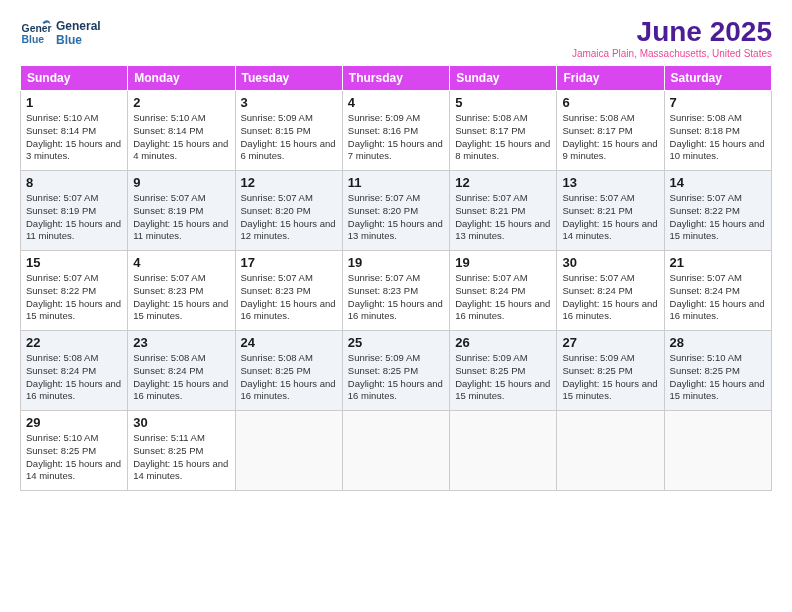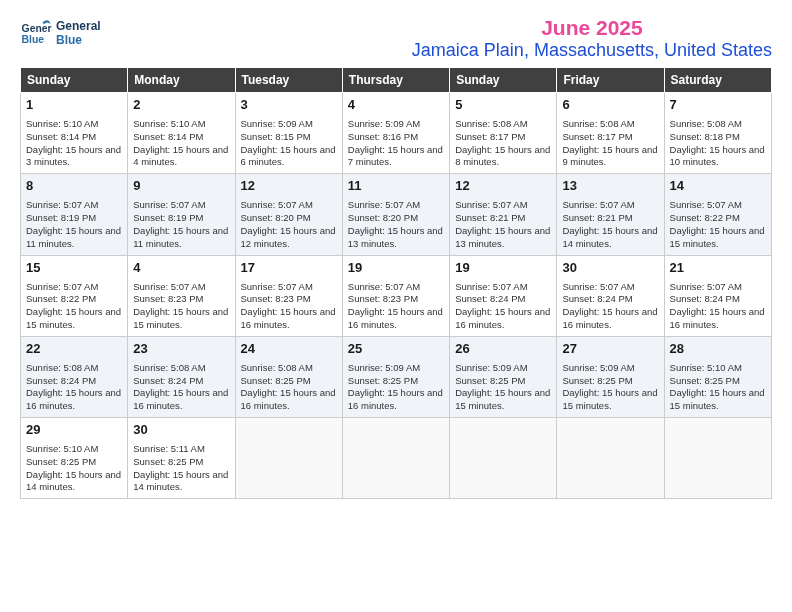--- a/index.html
+++ b/index.html
@@ -22,36 +22,35 @@
       gap: 4px;
     }
     .logo-icon {
       width: 32px;
       height: 32px;
     }
     .title-block {
       text-align: right;
     }
     .month-title {
-      font-size: 21px;
+      font-size: 28px;
       font-weight: bold;
+      color: #4c1d95;
+    }
+    .location-title {
+      font-size: 10px;
       color: #ec4899;
-      text-align: center;
-    }
-    .location-title {
-      font-size: 18px;
-      color: #1d4ed8;
     }
     .calendar-table {
       width: 100%;
       border-collapse: collapse;
       font-size: 10px;
     }
     .calendar-table thead tr th {
-      background: #404040;
+      background: #d946ef;
       color: #fff;
       font-size: 12px;
       font-weight: bold;
       padding: 5px 6px;
       text-align: left;
       border: 1px solid #fff;
     }
     .calendar-table tbody tr td {
       border: 1px solid #ccc;
       vertical-align: top;
@@ -66,21 +65,20 @@
     .day-number {
       font-size: 13px;
       font-weight: bold;
       color: #1a1a1a;
       margin-bottom: 2px;
     }
     .day-info {
       font-size: 9.5px;
       color: #333;
       line-height: 1.35;
-      margin-top: 6px;
     }
     .empty-cell {
       background: #f9f9f9 !important;
     }
   </style>
 </head>
 <body>
 
 <div class="header-area">
   <div class="logo">

